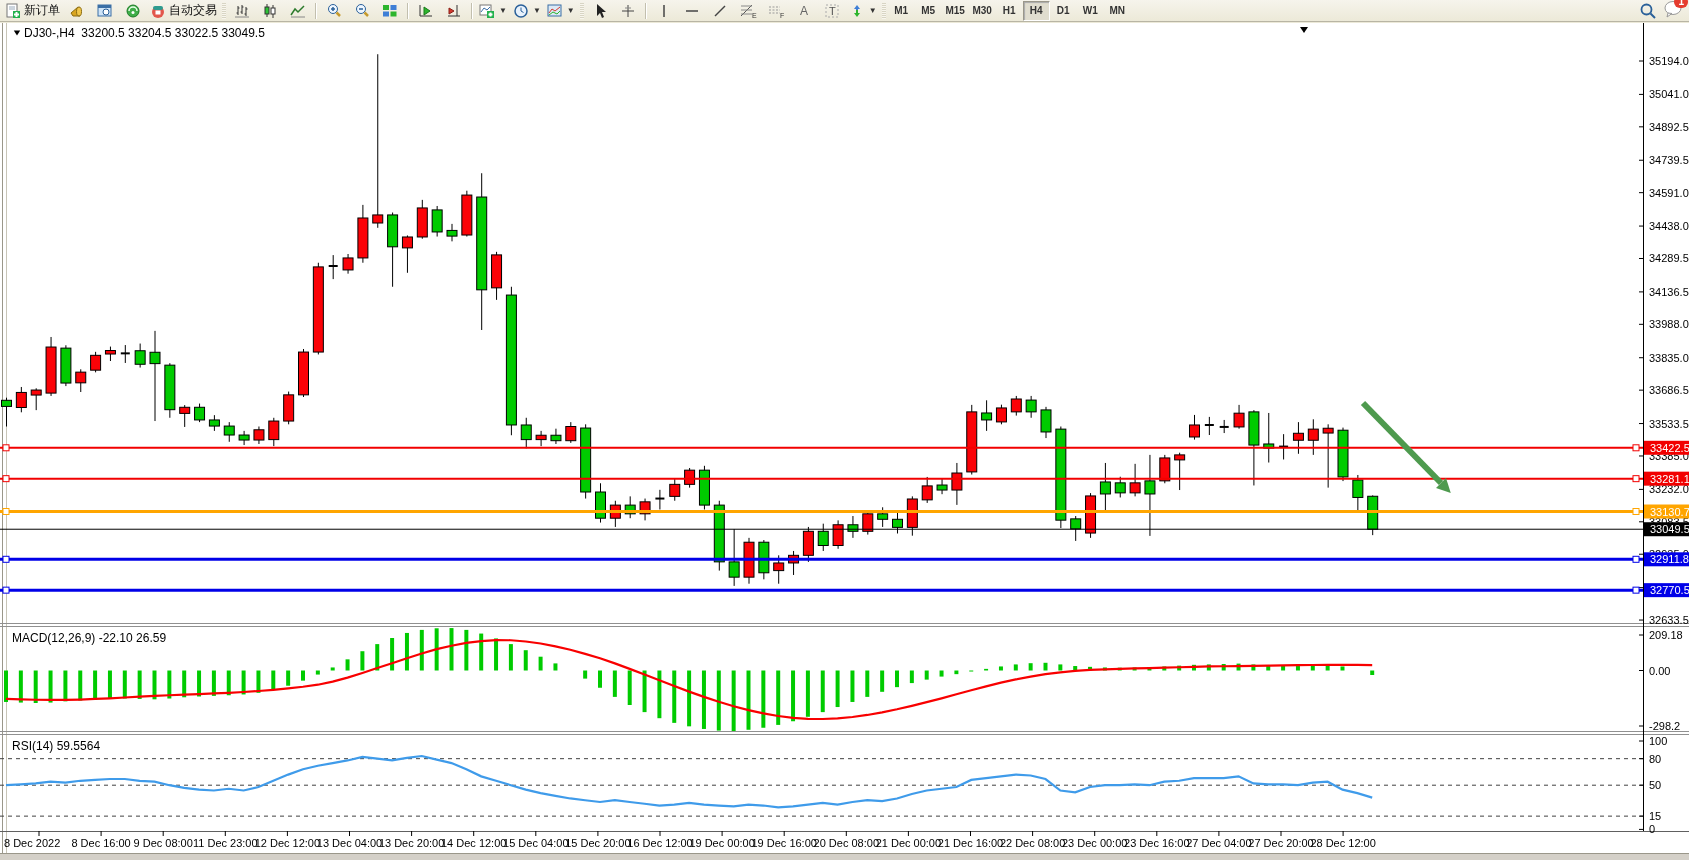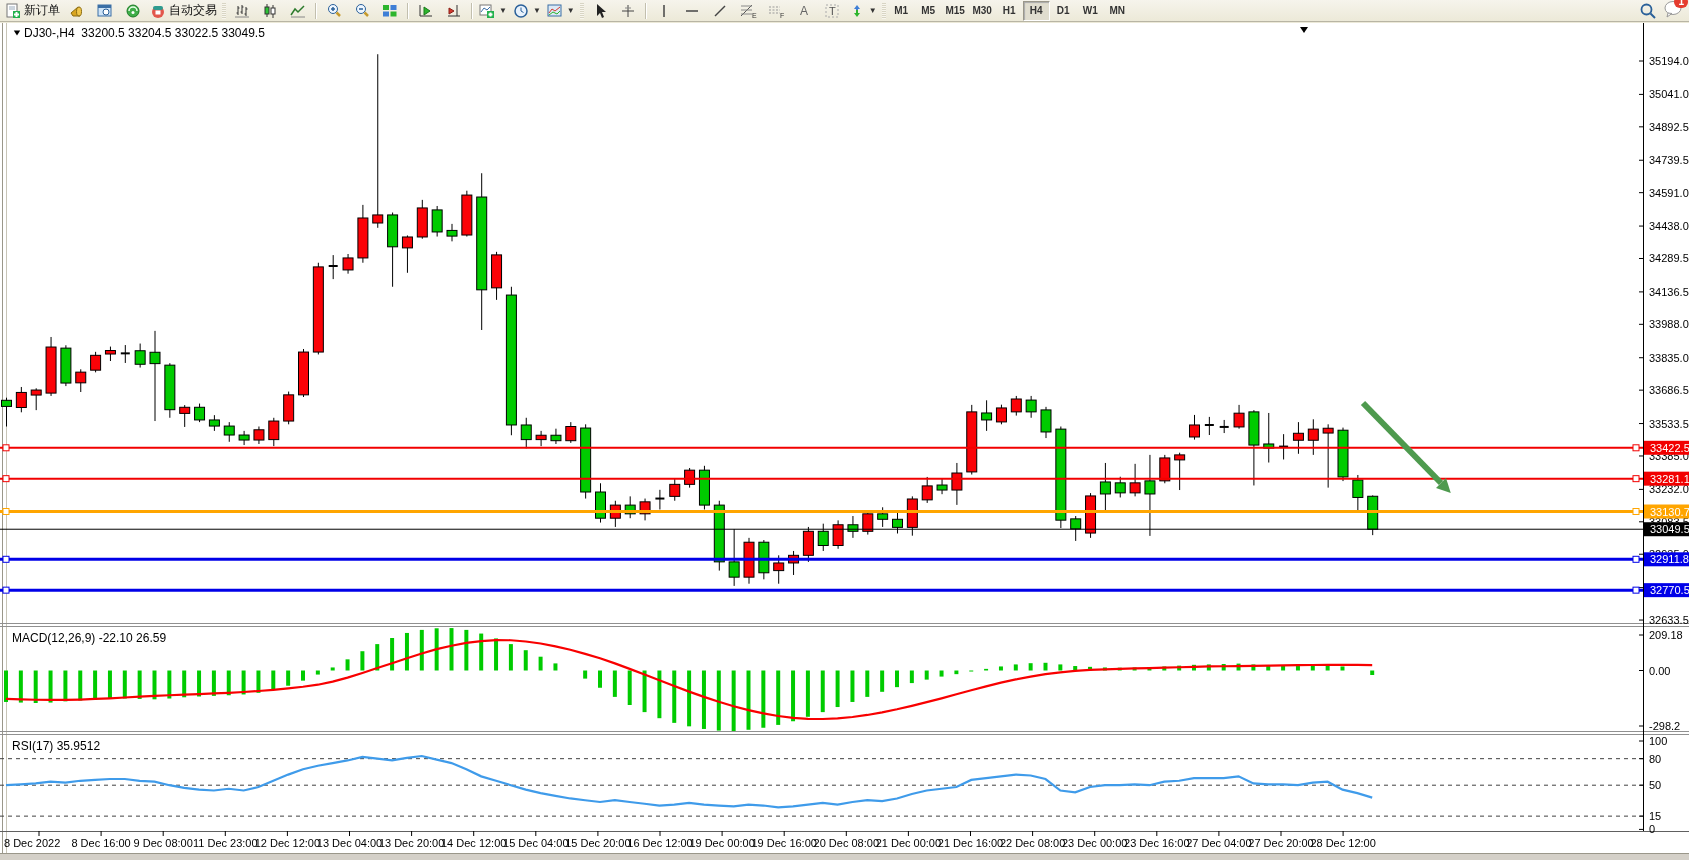--- a/index.html
+++ b/index.html
@@ -686,13 +686,13 @@
     <text x="1343.1000000000001" y="847" font-size="11" fill="#000" font-family="Liberation Sans, sans-serif" text-anchor="middle">28 Dec 12:00</text>
   </svg>
 
 <span class="tri" style="left:13px;top:30px;transform:scale(.8);"></span>
 <div class="ovl" style="left:24px;top:26px;">
   <span>DJ30-,H4</span>&nbsp;
   <span>33200.5 33204.5 33022.5 33049.5</span>
 </div>
 <span class="tri" style="left:1300px;top:27px;"></span>
 <div class="ovl small" style="left:12px;top:631px;">MACD(12,26,9) -22.10 26.59</div>
-<div class="ovl small" style="left:12px;top:739px;">RSI(17) 35.9512</div>
+<div class="ovl small" style="left:12px;top:739px;">RSI(14) 59.5564</div>
 
 </body></html>

